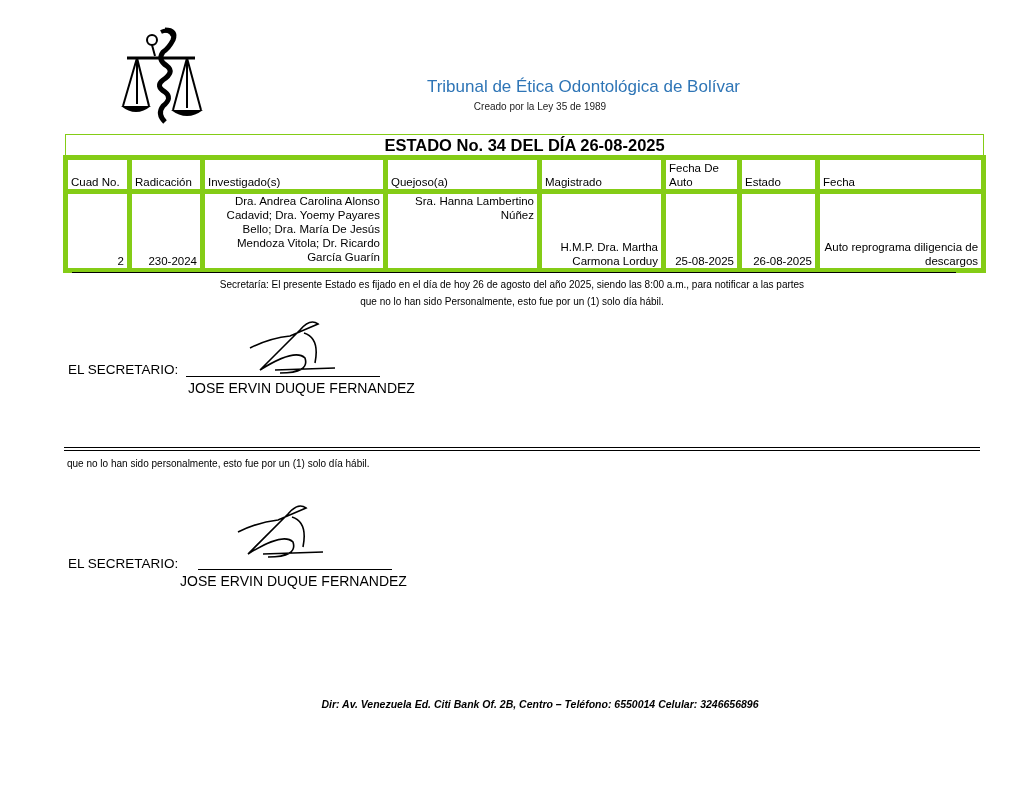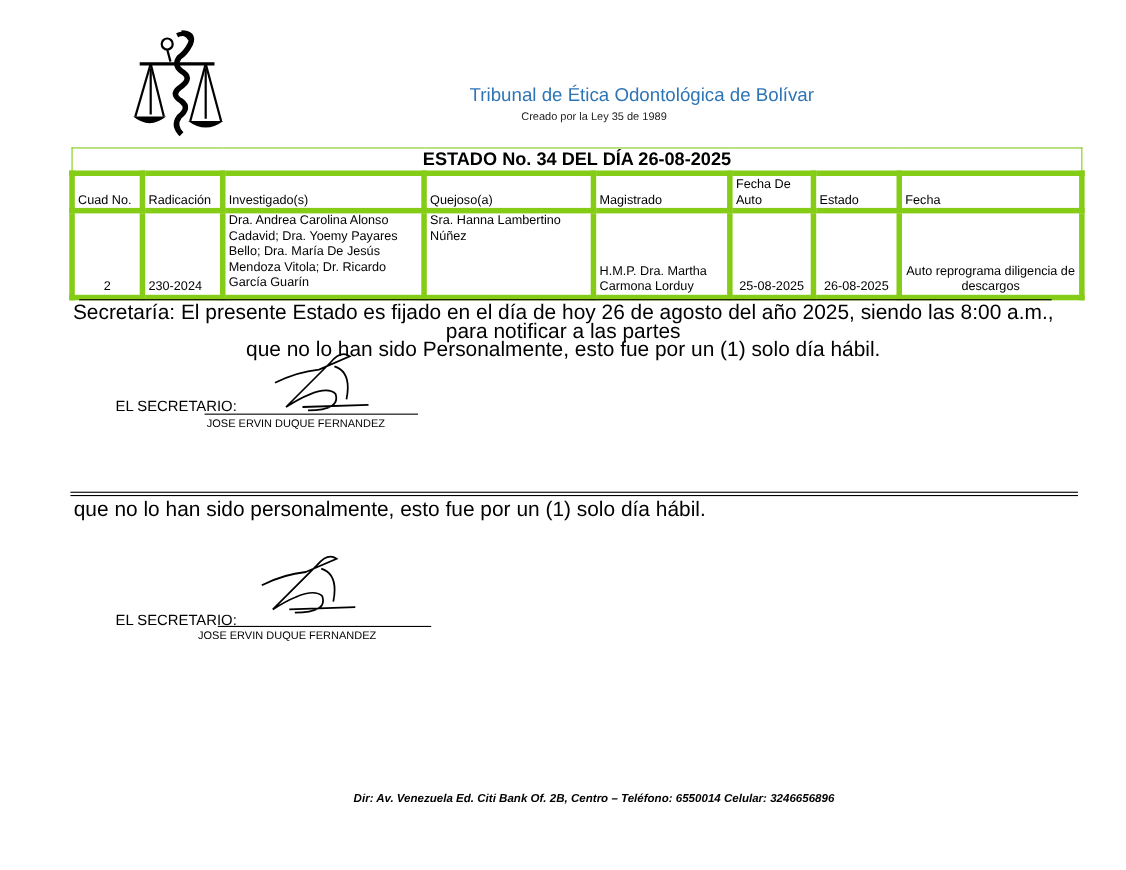--- a/index.html
+++ b/index.html
@@ -9,30 +9,30 @@
   .org-title { position: absolute; left: 340px; top: 77px; width: 400px; text-align: right;
                font-size: 17px; color: #2e75b6; }
   .org-sub { position: absolute; left: 340px; top: 101px; width: 400px; text-align: center;
              font-size: 10px; color: #222; }
   table.estado { position: absolute; left: 63px; top: 134px; width: 918px; border-collapse: collapse;
                  font-size: 11.5px; table-layout: fixed; }
   table.estado td { border: 5px solid #84cc16; padding: 0 3px; vertical-align: bottom; line-height: 14px; }
   table.estado td.title { font-weight: bold; font-size: 16.5px; text-align: center; height: 20px;
                           vertical-align: middle; border-width: 1.5px; }
   .hdr td { text-align: left; height: 29px; }
-  .row td { height: 74px; }
+  .row td { height: 74px; text-align: right; }
   .c { text-align: center; }
   .multi { vertical-align: top !important; }
   .sep { position: absolute; height: 0; border-top: 1px solid #000; }
-  .secr { position: absolute; font-size: 19px; line-height: 17px; }
-  .lbl { position: absolute; font-size: 13.5px; margin-left: 37px; }
+  .secr { position: absolute; font-size: 10px; line-height: 17px; }
+  .lbl { position: absolute; font-size: 13.5px; }
   .uline { position: absolute; height: 0; border-top: 1px solid #000; }
   .sig { position: absolute; }
-  .name { position: absolute; font-size: 10px; }
-  .footer { position: absolute; left: 200px; top: 720px; width: 680px; text-align: center;
+  .name { position: absolute; font-size: 14px; }
+  .footer { position: absolute; left: 200px; top: 698px; width: 680px; text-align: center;
             font-size: 10.5px; font-style: italic; font-weight: bold; line-height: 13px; }
 </style>
 </head>
 <body>
 
 <svg class="logo" viewBox="0 0 90 100">
   <g fill="none" stroke="#000" stroke-width="2">
     <circle cx="35" cy="14" r="5"></circle>
     <line x1="35" y1="19" x2="38" y2="30"></line>
     <line x1="10" y1="32" x2="78" y2="32" stroke-width="3"></line>

